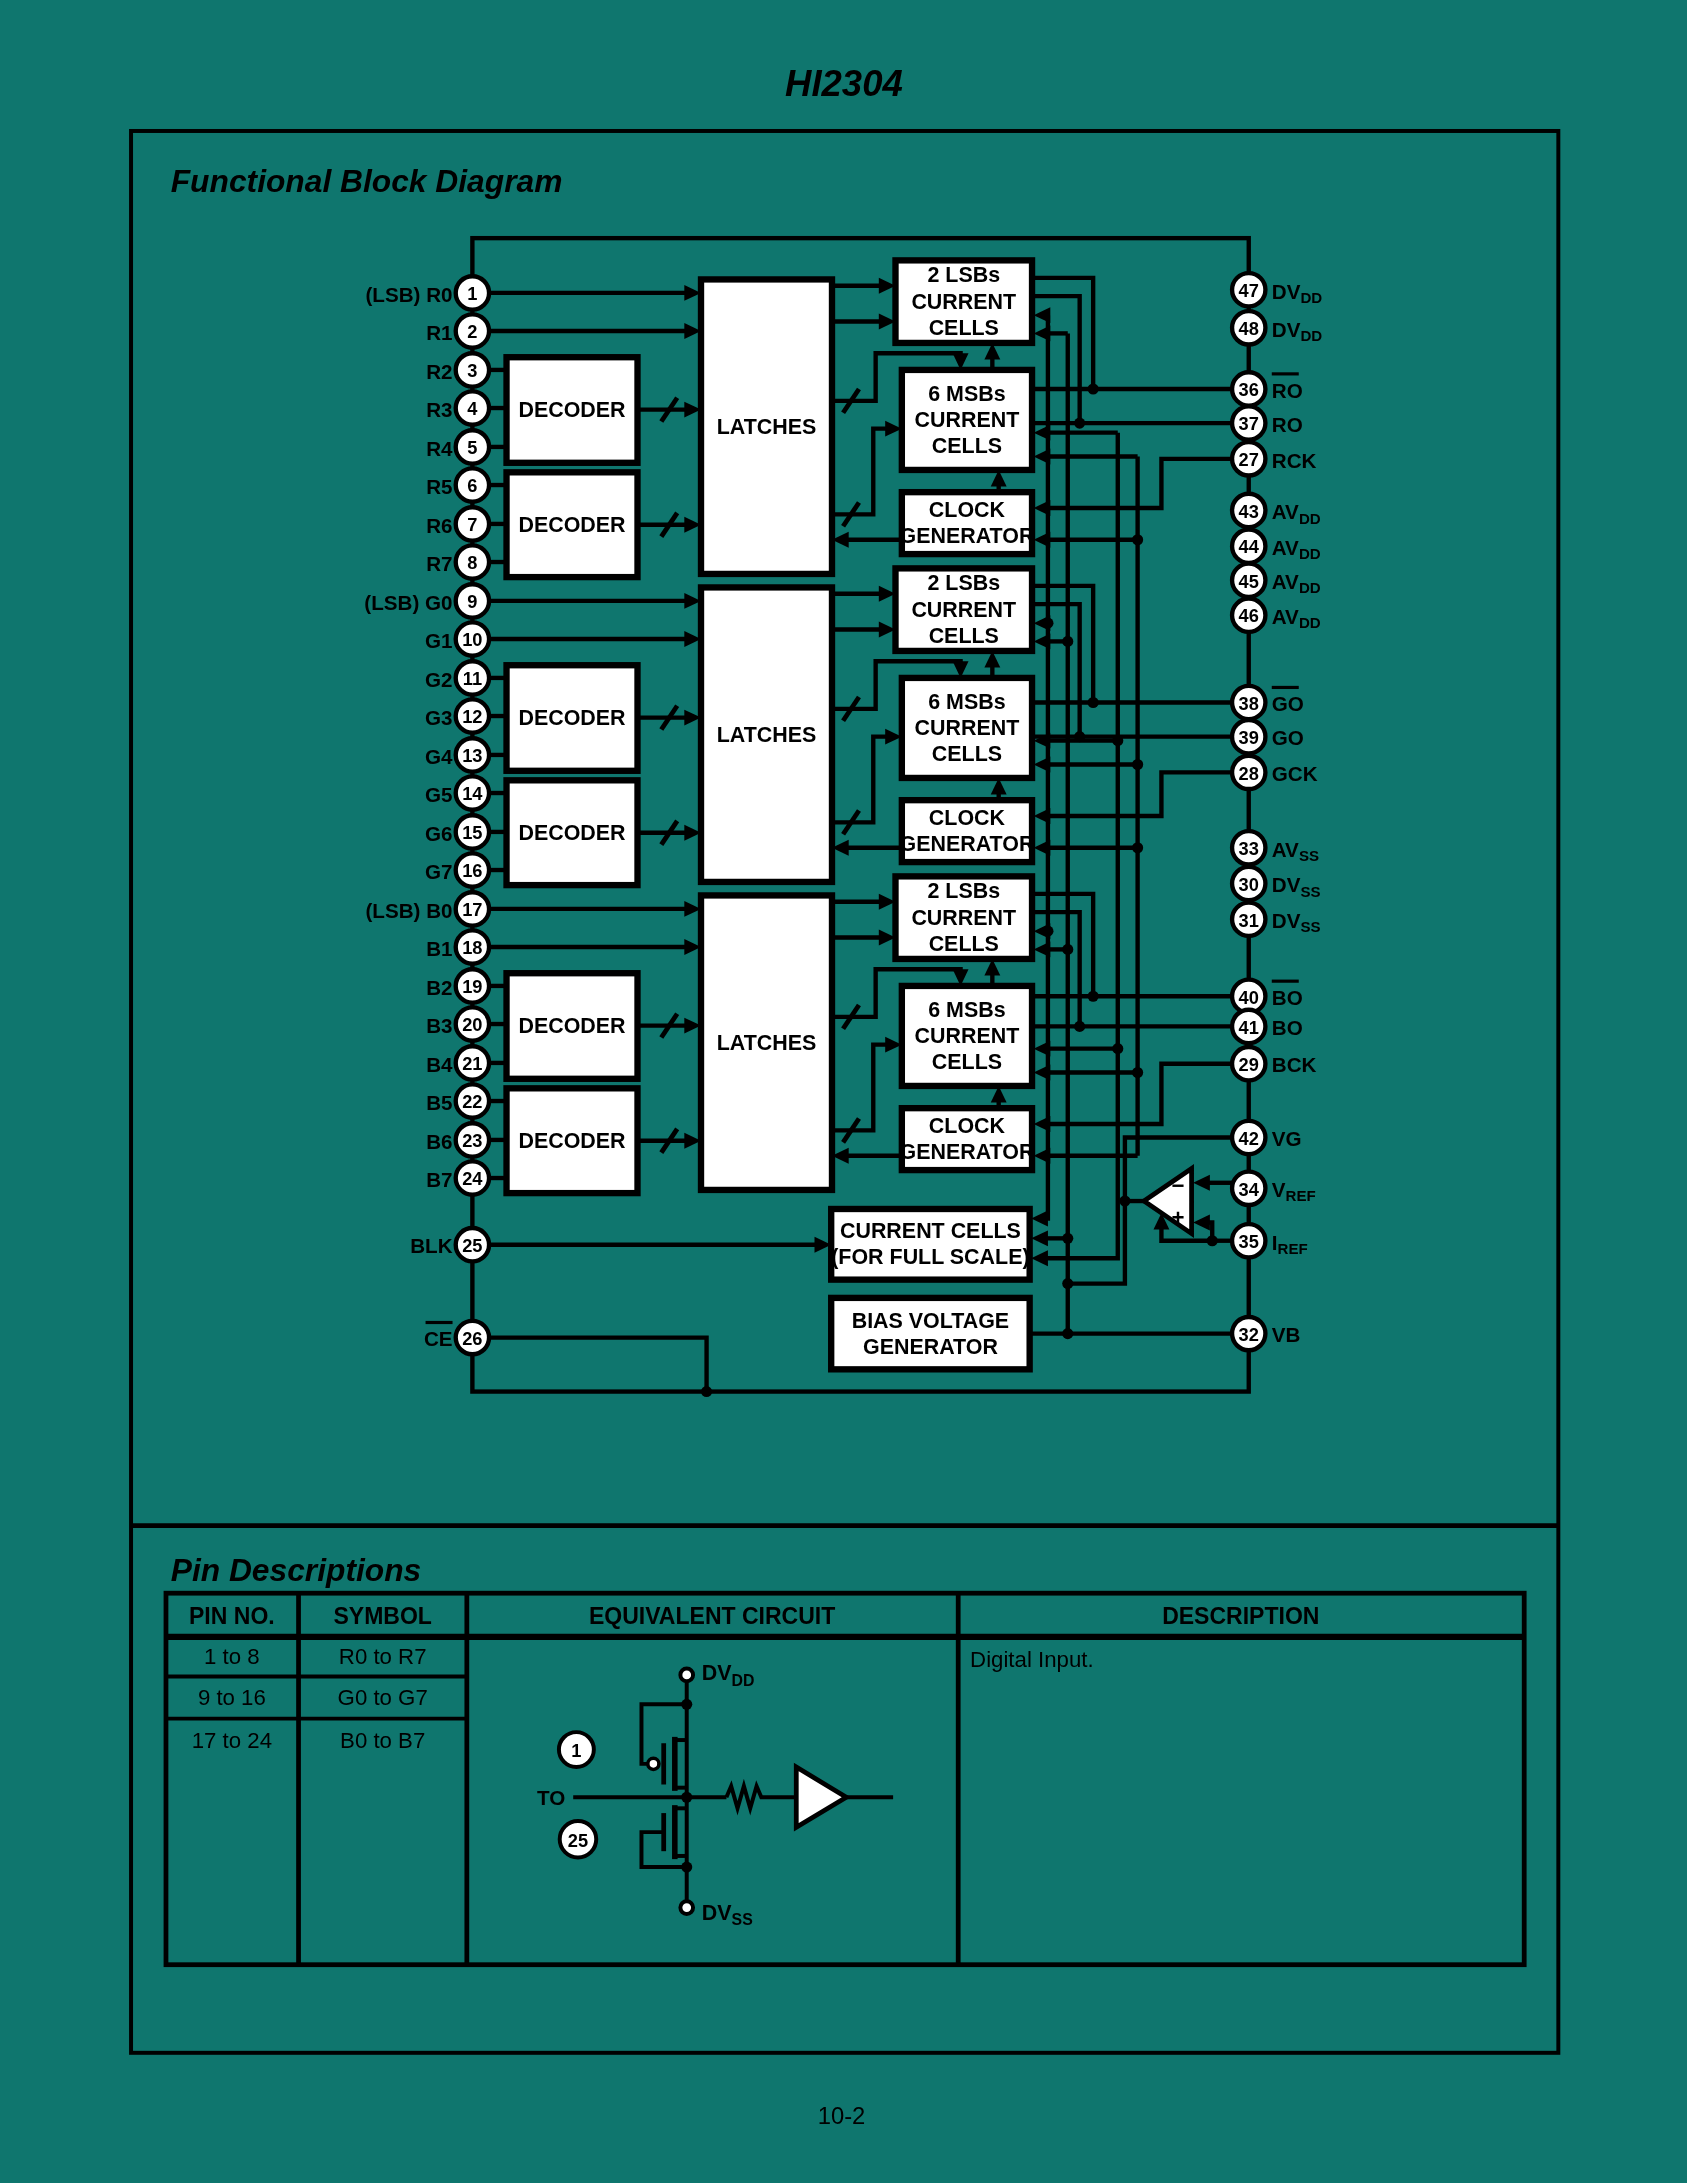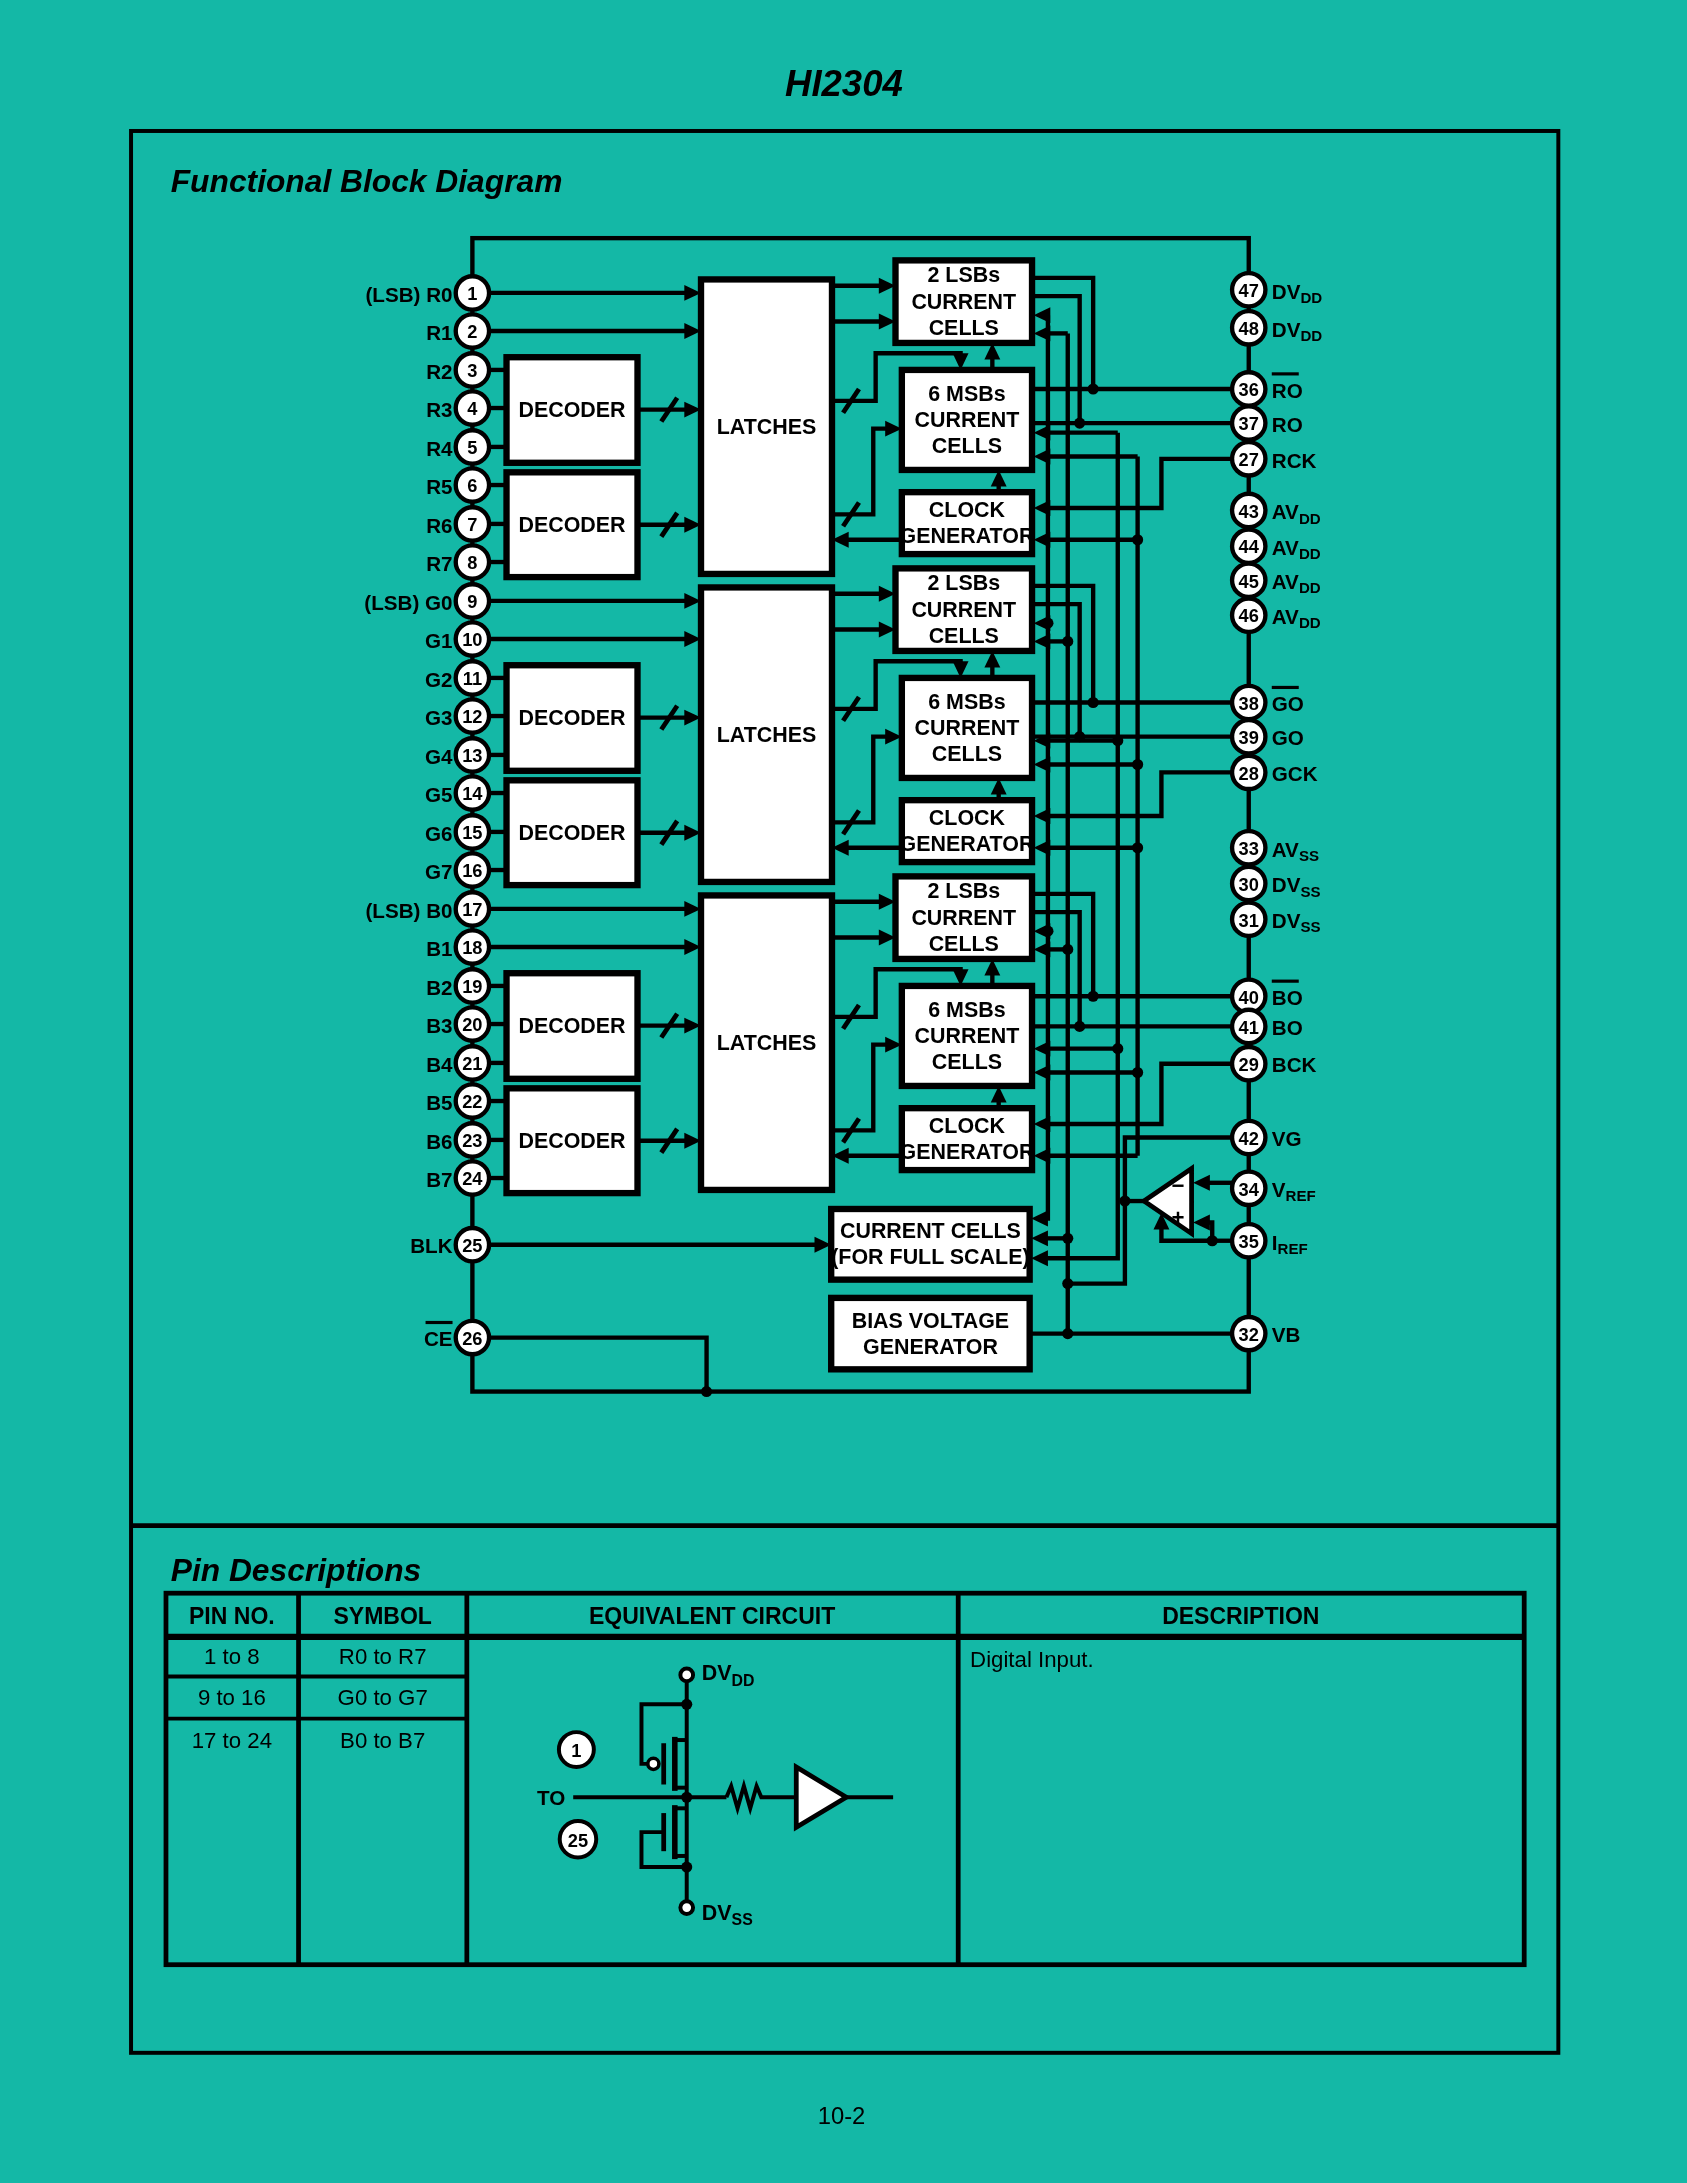--- a/index.html
+++ b/index.html
@@ -1,16 +1,16 @@
 <!DOCTYPE html>
 <html style="font-size:12.7px"><head>
 <meta charset="utf-8">
 <style>
   html,body{margin:0;padding:0;background:#ffffff;}
-  #page{position:relative;width:1687px;height:2183px;background:#14b8a6;
+  #page{position:relative;width:1687px;height:2183px;background:#0f766e;
         font-family:"Liberation Sans", sans-serif;text-align:right;}
   svg text{font-family:"Liberation Sans", sans-serif;fill:#000;}
   .t-italic{font-style:italic;font-weight:bold;}
 </style>
 </head>
 <body>
 
 <div id="page">
 <svg id="page-svg" width="1687" height="2183" viewBox="0 0 2125 2750">
 

